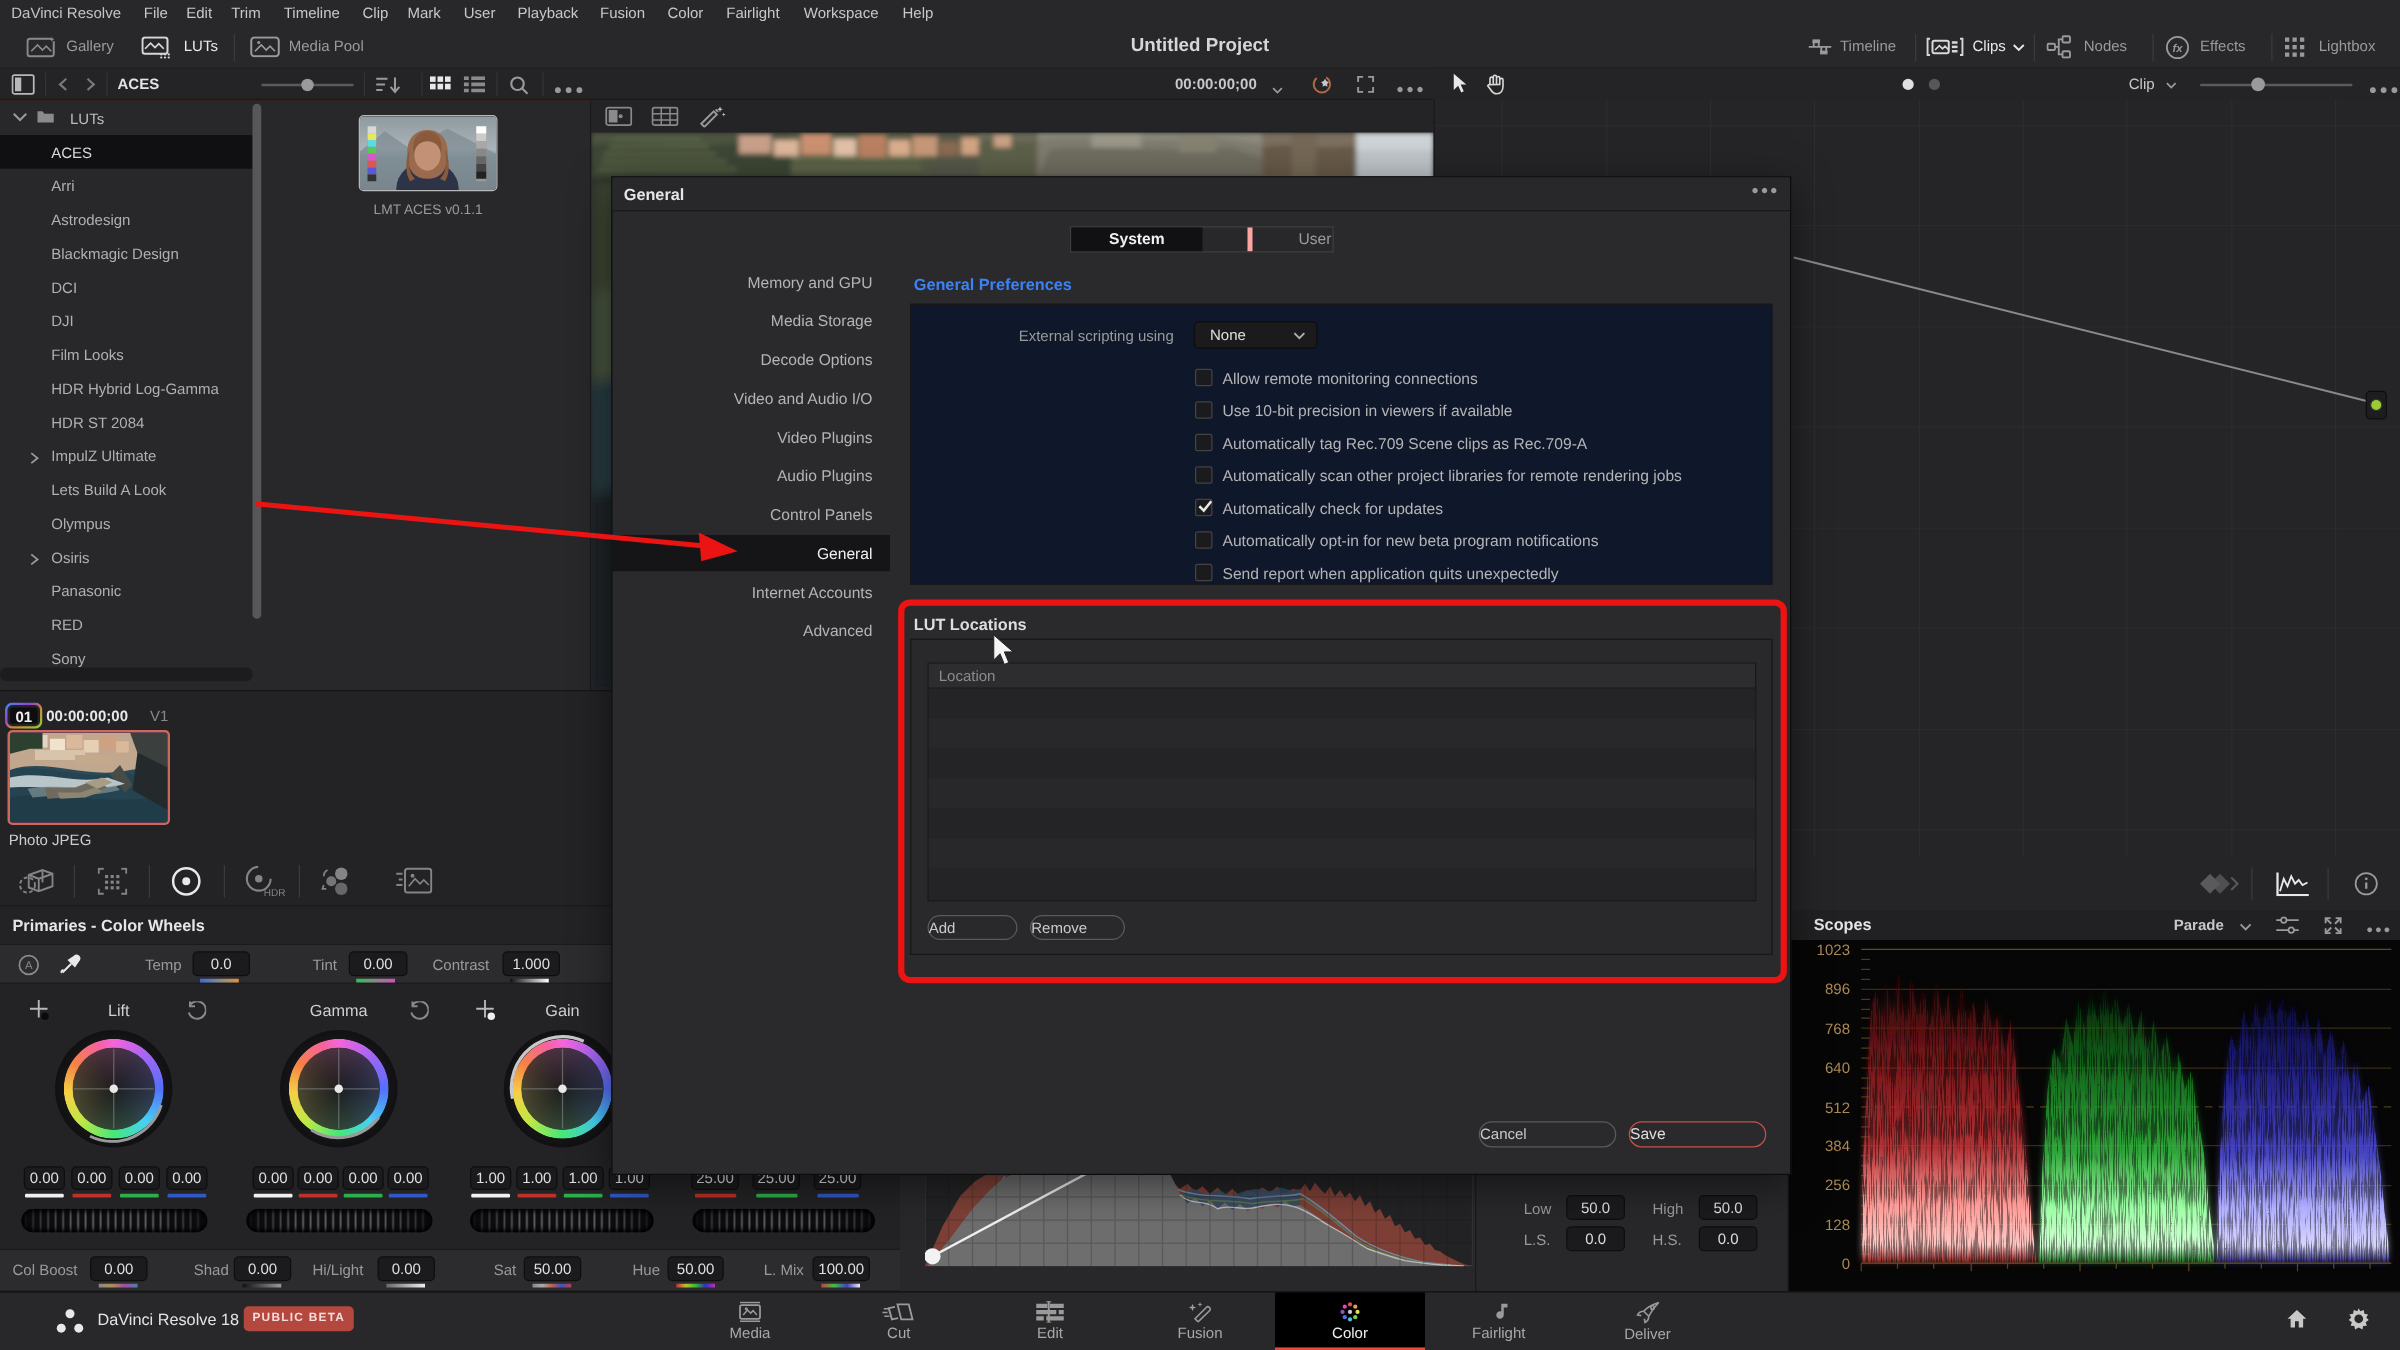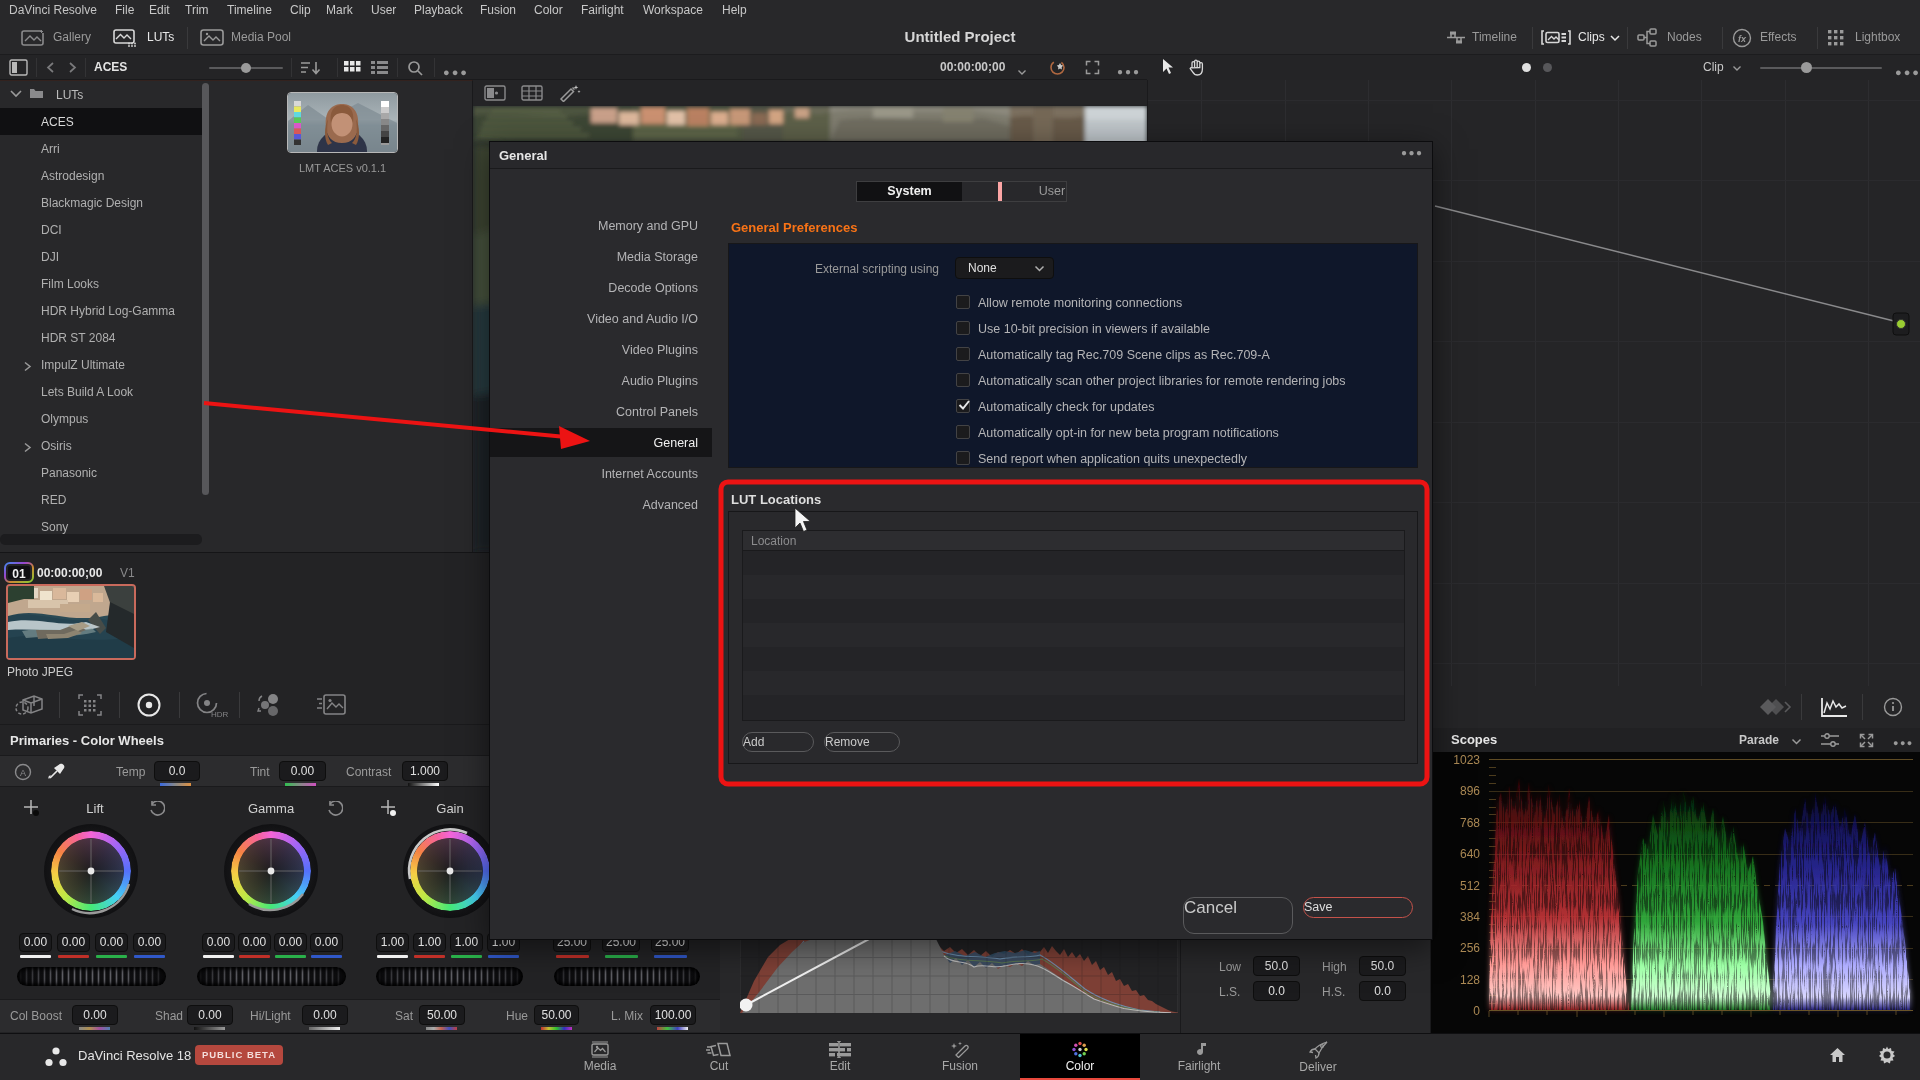--- a/index.html
+++ b/index.html
@@ -916,21 +916,21 @@
  <div class="abs navi" style="top:139px;">Decode Options</div>
  <div class="abs navi" style="top:170px;">Video and Audio I/O</div>
  <div class="abs navi" style="top:201px;">Video Plugins</div>
  <div class="abs navi" style="top:232px;padding-left:47px;">Audio Plugins</div>
  <div class="abs navi" style="top:263px;">Control Panels</div>
  <div class="abs" style="left:0;top:286px;width:222px;height:29px;background:#151517;"></div>
  <div class="abs navi" style="top:294px;color:#f0f0f0;">General</div>
  <div class="abs navi" style="top:325px;">Internet Accounts</div>
  <div class="abs navi" style="top:356px;">Advanced</div>
 
- <div class="abs" style="left:241px;top:78px;color:#f97316;font-weight:bold;font-size:13px;">General Preferences</div>
+ <div class="abs" style="left:241px;top:78px;color:#3b82f6;font-weight:bold;font-size:13px;">General Preferences</div>
  <div class="abs" style="left:238px;top:101px;width:690px;height:225px;border:1px solid #171719;background:#0f172a;">
   <div class="abs glabel" style="left:0px;top:18px;width:210px;text-align:right;">External scripting using</div>
   <div class="ibox" style="left:226px;top:13px;width:99px;height:22px;line-height:20px;text-align:left;padding-left:12px;">None</div>
   <svg class="abs" style="left:305px;top:21px;" width="11" height="8" viewBox="0 0 11 8">
           <path d="M1.5 1.5 l4 4 4-4" stroke="#b0b0b0" stroke-width="1.5" fill="none"></path>
         </svg>
   <div class="cb" style="left:227px;top:51px;"></div>
   <div class="abs cbt" style="left:249px;top:52px;">Allow remote monitoring connections</div>
   <div class="cb" style="left:227px;top:77px;"></div>
   <div class="abs cbt" style="left:249px;top:78px;">Use 10-bit precision in viewers if available</div>
@@ -958,21 +958,21 @@
    <div style="width:100%;height:24px;background:#242427;"></div>
    <div style="width:100%;height:24px;background:#28282b;"></div>
    <div style="width:100%;height:24px;background:#242427;"></div>
    <div style="width:100%;height:24px;background:#28282b;"></div>
    <div style="width:100%;height:22px;background:#242427;"></div>
   </div>
   <div class="pill" style="left:13px;top:220px;width:72px;height:20px;line-height:18px;">Add</div>
   <div class="pill" style="left:95px;top:220px;width:76px;height:20px;line-height:18px;">Remove</div>
  </div>
 
- <div class="pill" style="left:693px;top:755px;width:110px;height:37px;line-height:19px;font-size:17px;">Cancel</div>
+ <div class="pill" style="left:693px;top:755px;width:110px;height:21px;line-height:19px;font-size:12px;">Cancel</div>
  <div class="pill" style="left:813px;top:755px;width:110px;height:21px;line-height:19px;font-size:12.5px;border-color:#c4524a;color:#dedede;">Save</div>
 </div>
 
 <svg class="abs" style="left:0;top:0;pointer-events:none;z-index:50;" width="1920" height="1080" viewBox="0 0 1920 1080">
  <rect x="721" y="482" width="706" height="302" rx="7" fill="none" stroke="#ec1313" stroke-width="5"></rect>
  <path d="M204 403 L566 437" stroke="#ec1313" stroke-width="4" fill="none"></path>
  <path d="M590 441 L559 426 L561 449 Z" fill="#ec1313"></path>
  <path d="M795 508 l0 20 5 -5 3.5 8.5 3.5 -1.5 -3.5 -8.5 7 0 z" fill="#f5f5f5" stroke="#222" stroke-width="0.8"></path>
 </svg>
 

